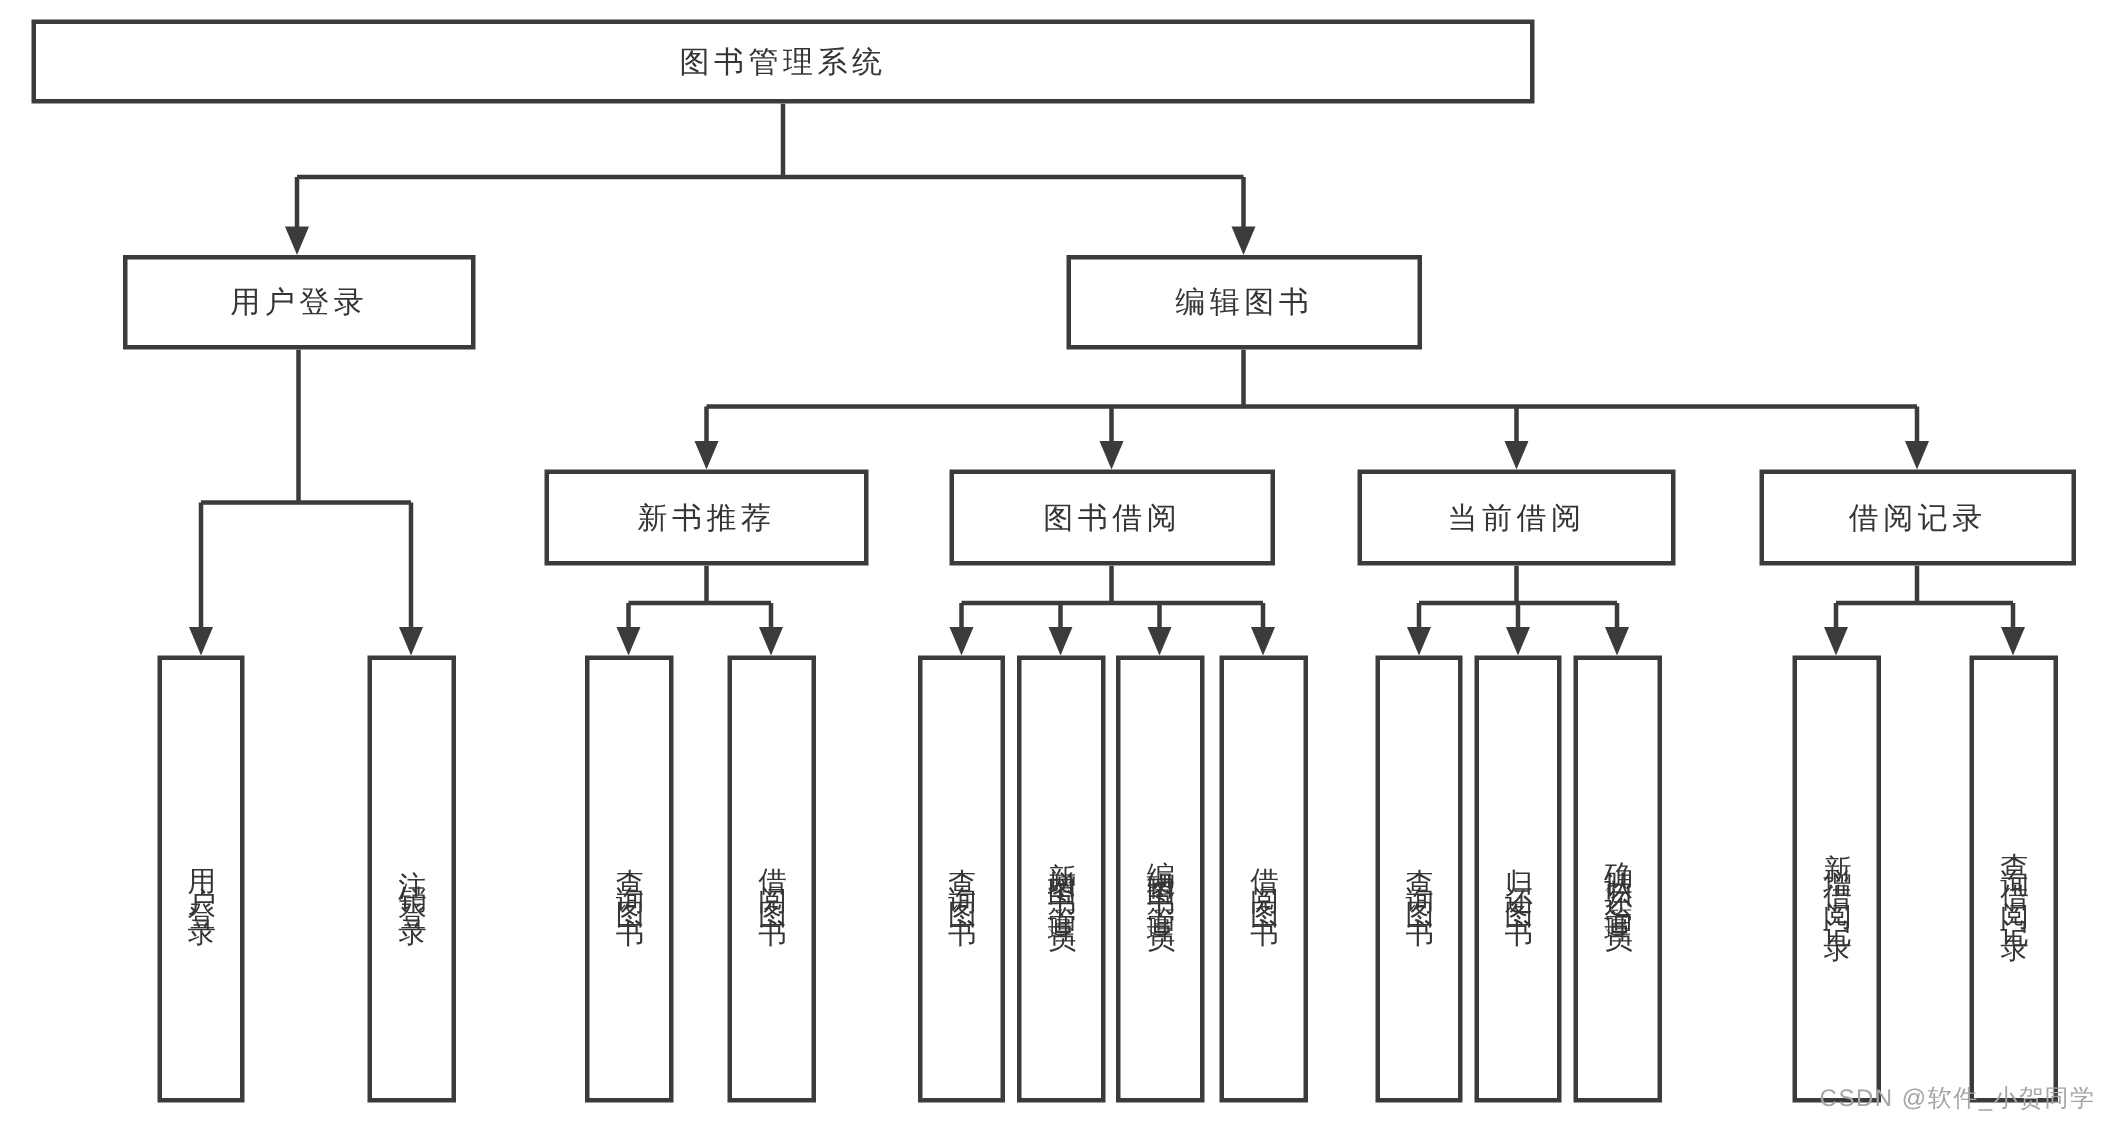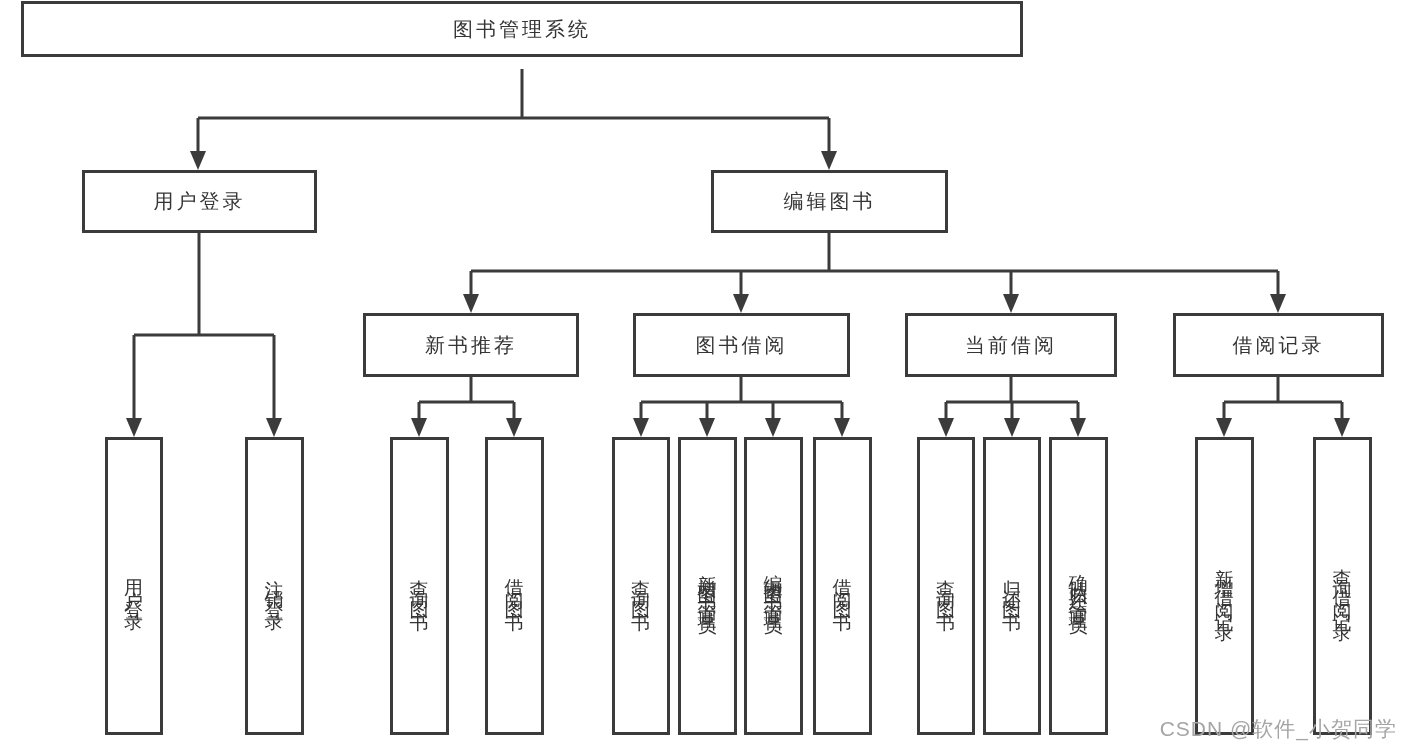--- a/index.html
+++ b/index.html
@@ -45,21 +45,21 @@
     letter-spacing: 11px;
     line-height: 1;
   }
   .vbox.long .vlabel {
     letter-spacing: 6px;
   }
   .watermark {
     position: absolute;
     right: 8px;
     bottom: 4px;
-    font-size: 21px;
+    font-size: 16px;
     color: #a5a5a5;
     letter-spacing: 1px;
     white-space: nowrap;
   }
 </style>
 </head>
 <body>
 
 <div class="canvas">
 
@@ -103,21 +103,21 @@
 
       <polygon points="938,418 954,418 946,437"></polygon>
       <polygon points="1004,418 1020,418 1012,437"></polygon>
       <polygon points="1070,418 1086,418 1078,437"></polygon>
 
       <polygon points="1216,418 1232,418 1224,437"></polygon>
       <polygon points="1334,418 1350,418 1342,437"></polygon>
     </g>
   </svg>
 
-  <div class="box hbox" style="left:21px; top:1px; width:1002px; height:56px;">
+  <div class="box hbox" style="left:21px; top:13px; width:1002px; height:56px;">
     <span>图书管理系统</span>
   </div>
 
   <div class="box hbox" style="left:82px; top:170px; width:235px; height:63px;">
     <span>用户登录</span>
   </div>
   <div class="box hbox" style="left:711px; top:170px; width:237px; height:63px;">
     <span>编辑图书</span>
   </div>
 

